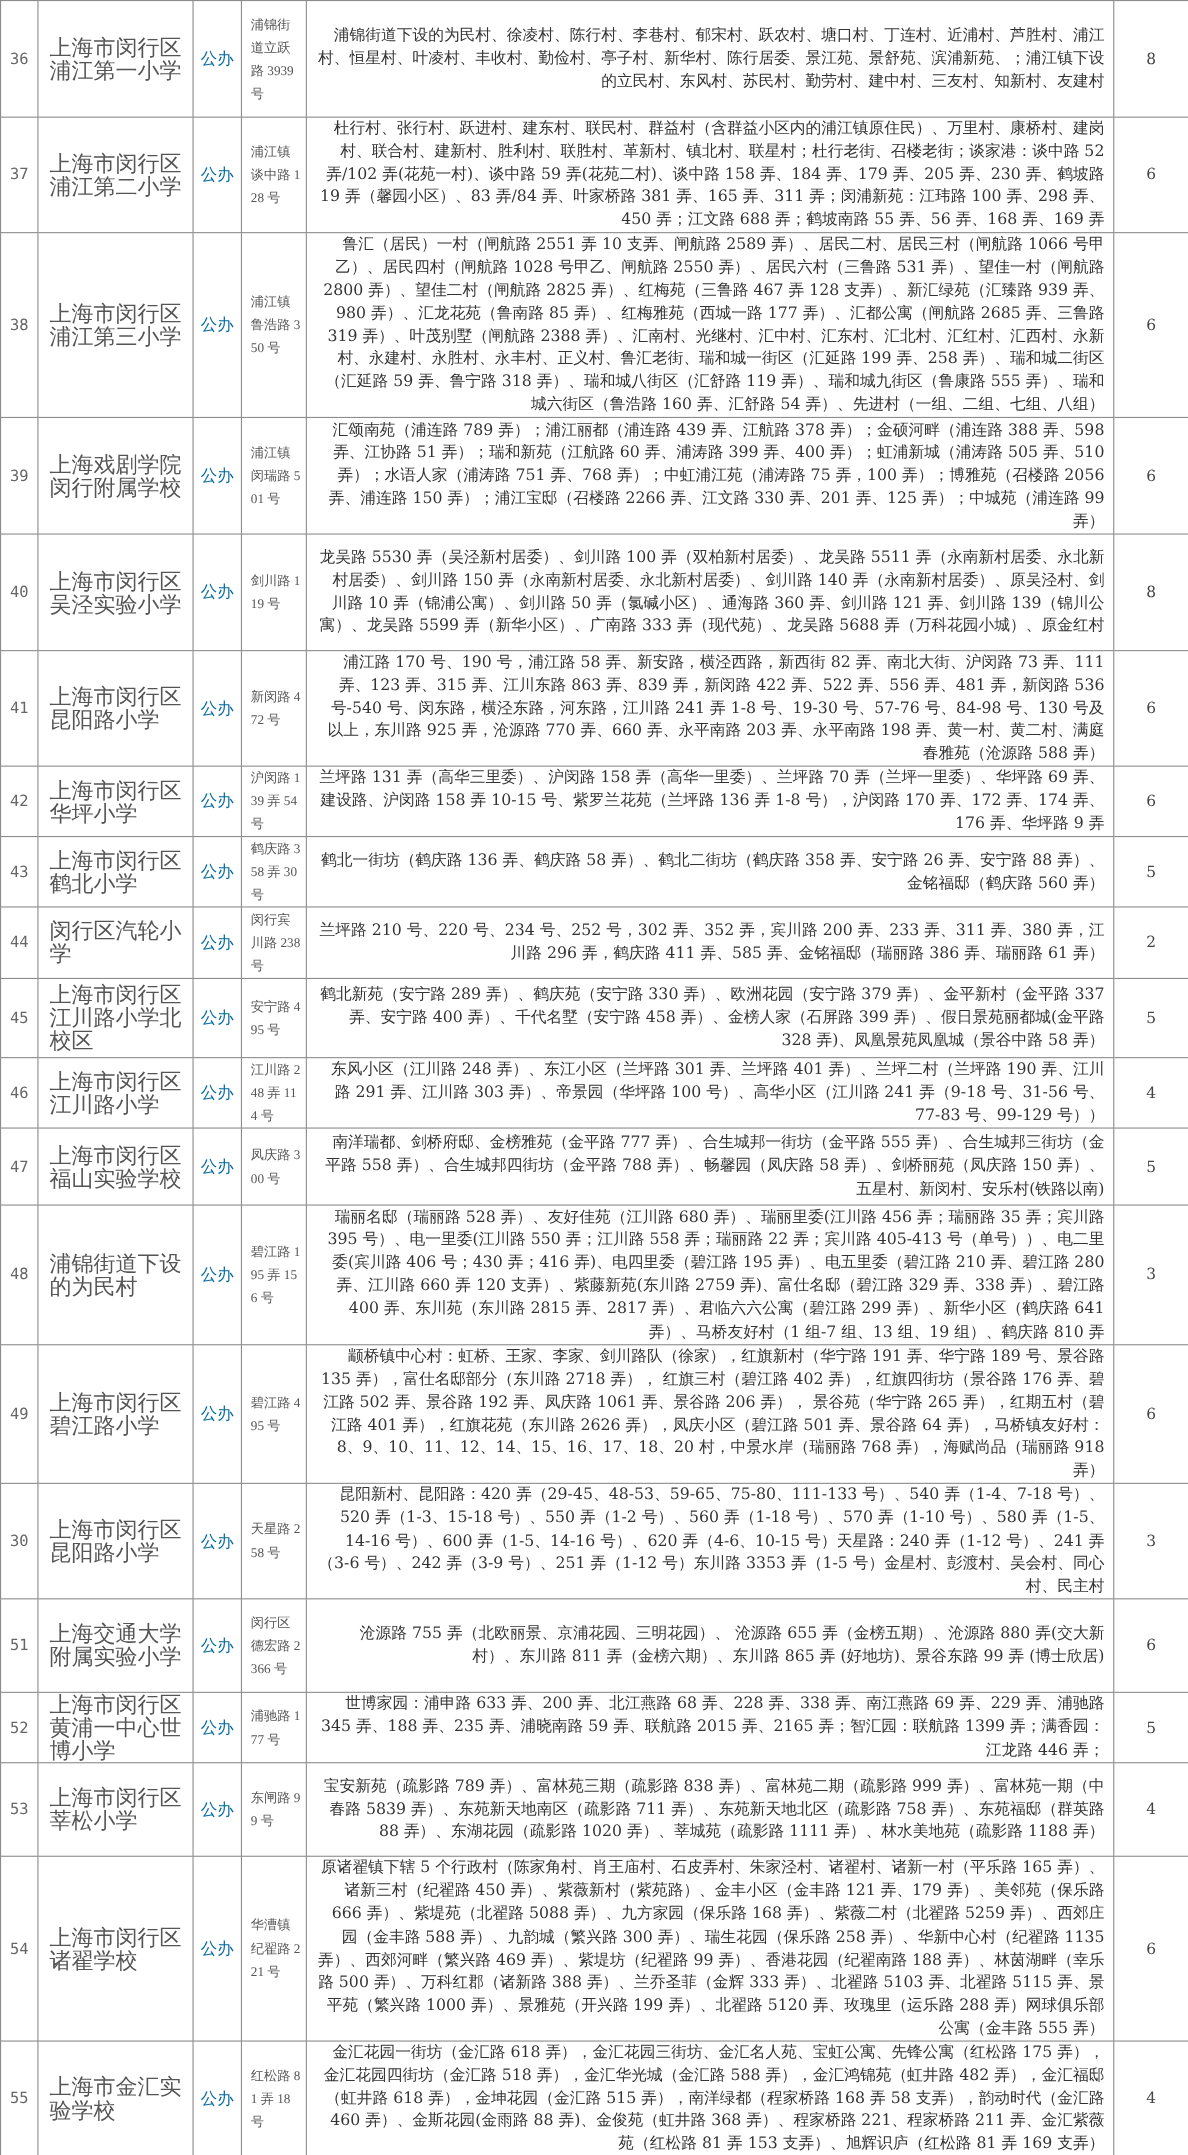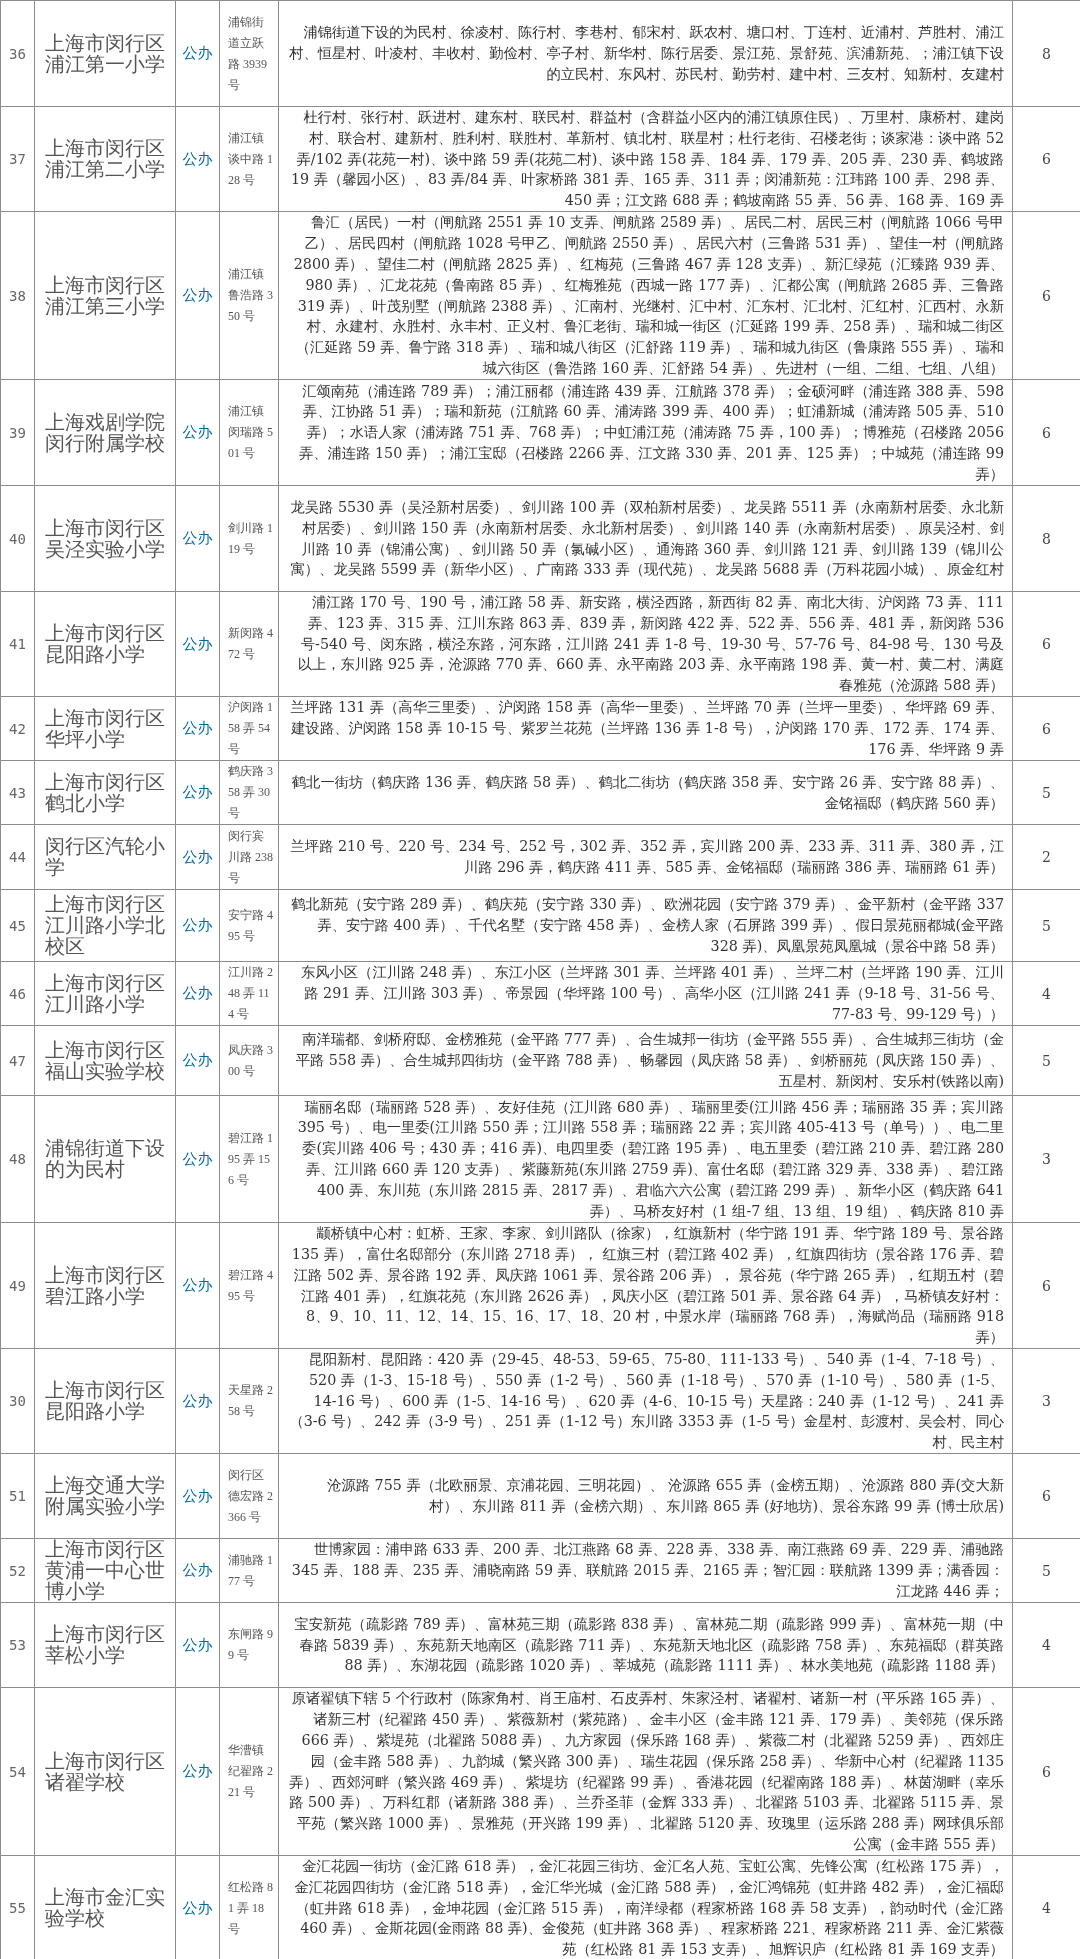--- a/index.html
+++ b/index.html
@@ -122,21 +122,21 @@
       <td class="c-name">上海市闵行区昆阳路小学</td>
       <td class="c-type">公办</td>
       <td class="c-addr">新闵路 472 号</td>
       <td class="c-area">浦江路 170 号、190 号，浦江路 58 弄、新安路，横泾西路，新西街 82 弄、南北大街、沪闵路 73 弄、111 弄、123 弄、315 弄、江川东路 863 弄、839 弄，新闵路 422 弄、522 弄、556 弄、481 弄，新闵路 536 号-540 号、闵东路，横泾东路，河东路，江川路 241 弄 1-8 号、19-30 号、57-76 号、84-98 号、130 号及以上，东川路 925 弄，沧源路 770 弄、660 弄、永平南路 203 弄、永平南路 198 弄、黄一村、黄二村、满庭春雅苑（沧源路 588 弄）</td>
       <td class="c-cls">6</td>
     </tr>
     <tr style="height:63px">
       <td class="c-no">42</td>
       <td class="c-name">上海市闵行区华坪小学</td>
       <td class="c-type">公办</td>
-      <td class="c-addr">沪闵路 158 弄 54 号</td>
+      <td class="c-addr">沪闵路 139 弄 54 号</td>
       <td class="c-area">兰坪路 131 弄（高华三里委）、沪闵路 158 弄（高华一里委）、兰坪路 70 弄（兰坪一里委）、华坪路 69 弄、建设路、沪闵路 158 弄 10-15 号、紫罗兰花苑（兰坪路 136 弄 1-8 号），沪闵路 170 弄、172 弄、174 弄、176 弄、华坪路 9 弄</td>
       <td class="c-cls">6</td>
     </tr>
     <tr style="height:63px">
       <td class="c-no">43</td>
       <td class="c-name">上海市闵行区鹤北小学</td>
       <td class="c-type">公办</td>
       <td class="c-addr">鹤庆路 358 弄 30 号</td>
       <td class="c-area">鹤北一街坊（鹤庆路 136 弄、鹤庆路 58 弄）、鹤北二街坊（鹤庆路 358 弄、安宁路 26 弄、安宁路 88 弄）、金铭福邸（鹤庆路 560 弄）</td>
       <td class="c-cls">5</td>

